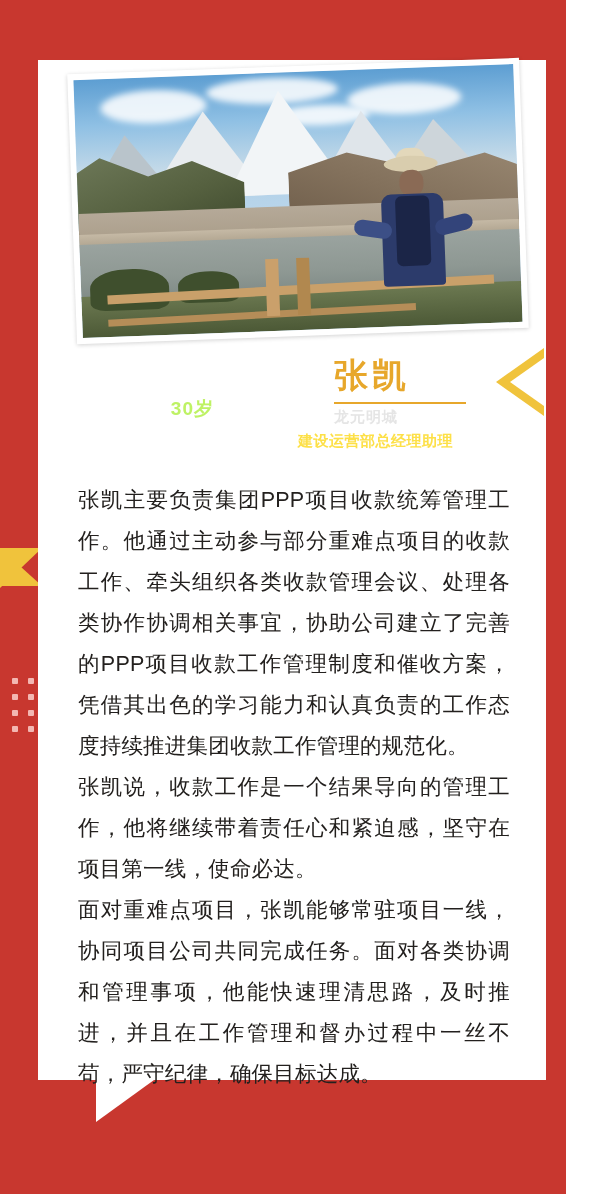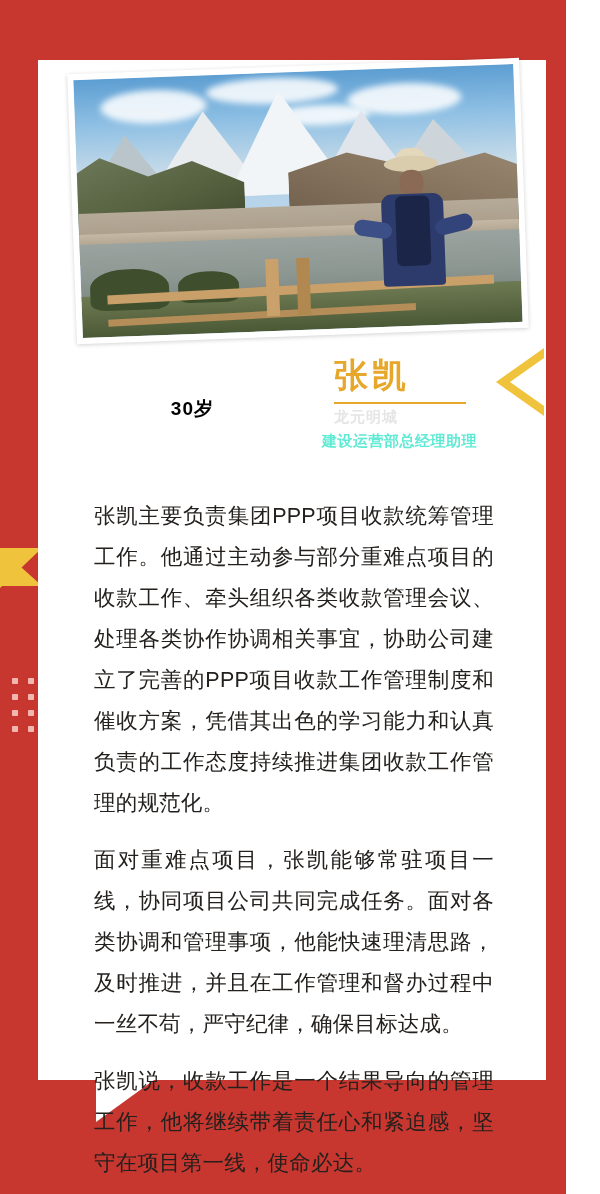--- a/index.html
+++ b/index.html
@@ -243,34 +243,34 @@
     position: absolute;
     left: 296px;
     top: 56px;
     font-size: 15px;
     font-weight: bold;
     color: #e5e5e5;
     letter-spacing: 1px;
   }
   .dept {
     position: absolute;
-    left: 284px;
+    left: 260px;
     top: 80px;
     font-size: 15px;
     font-weight: bold;
-    color: #5eead4;
+    color: #fde047;
     letter-spacing: 0.5px;
   }
   .age {
     position: absolute;
     right: 292px;
     top: 44px;
     font-size: 19px;
     font-weight: bold;
-    color: #000000;
+    color: #bef264;
     letter-spacing: 1px;
     white-space: nowrap;
   }
   .joined {
     position: absolute;
     right: 256px;
     top: 72px;
     font-size: 19px;
     font-weight: bold;
     color: #c8372f;
@@ -305,21 +305,21 @@
     top: 480px;
     width: 432px;
     z-index: 4;
     color: #23201e;
     font-size: 21.5px;
     line-height: 41px;
     text-align: justify;
     letter-spacing: 0.2px;
   }
   .body-copy p {
-    margin: 16px;
+    margin: 0;
   }
 </style>
 </head>
 <body>
 
 <div class="bg-right-white"></div>
 <div class="bg-triangle-left-top"></div>
 <div class="bg-triangle-left-top2"></div>
 <div class="dot-grid">
   <i></i>
@@ -380,15 +380,15 @@
   <div class="name-rule"></div>
   <div class="org">龙元明城</div>
   <div class="dept">建设运营部总经理助理</div>
   <div class="age">30岁</div>
   <div class="arrow-yellow"></div>
   <div class="arrow-yellow-inner"></div>
 </div>
 
 <div class="body-copy">
   <p>张凯主要负责集团PPP项目收款统筹管理工作。他通过主动参与部分重难点项目的收款工作、牵头组织各类收款管理会议、处理各类协作协调相关事宜，协助公司建立了完善的PPP项目收款工作管理制度和催收方案，凭借其出色的学习能力和认真负责的工作态度持续推进集团收款工作管理的规范化。</p>
+  <p>张凯说，收款工作是一个结果导向的管理工作，他将继续带着责任心和紧迫感，坚守在项目第一线，使命必达。</p>
   <p>面对重难点项目，张凯能够常驻项目一线，协同项目公司共同完成任务。面对各类协调和管理事项，他能快速理清思路，及时推进，并且在工作管理和督办过程中一丝不苟，严守纪律，确保目标达成。</p>
-  <p>张凯说，收款工作是一个结果导向的管理工作，他将继续带着责任心和紧迫感，坚守在项目第一线，使命必达。</p>
 </div>
 
 </body></html>

